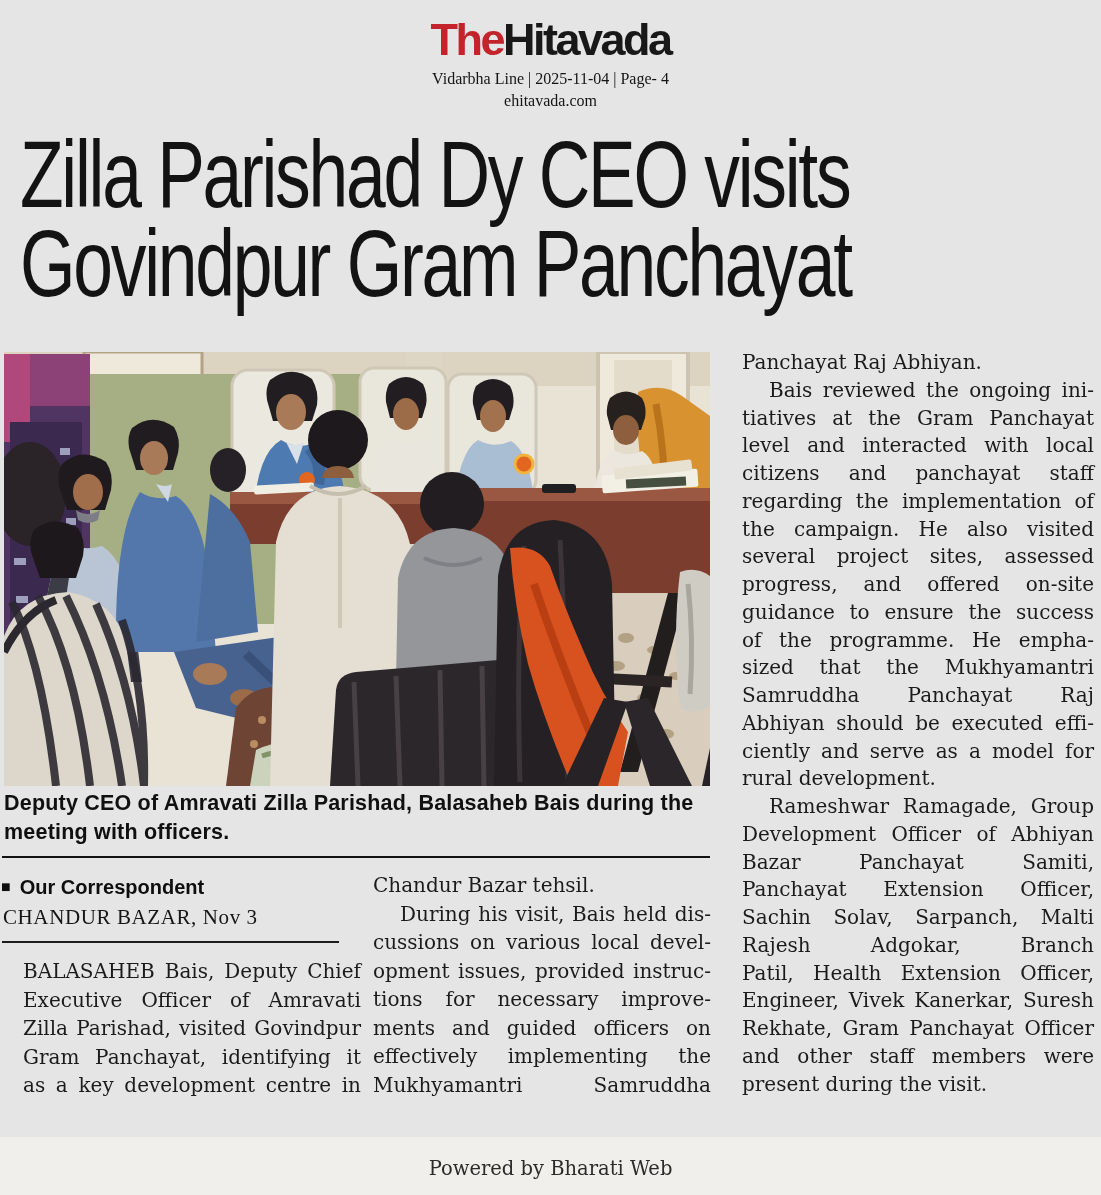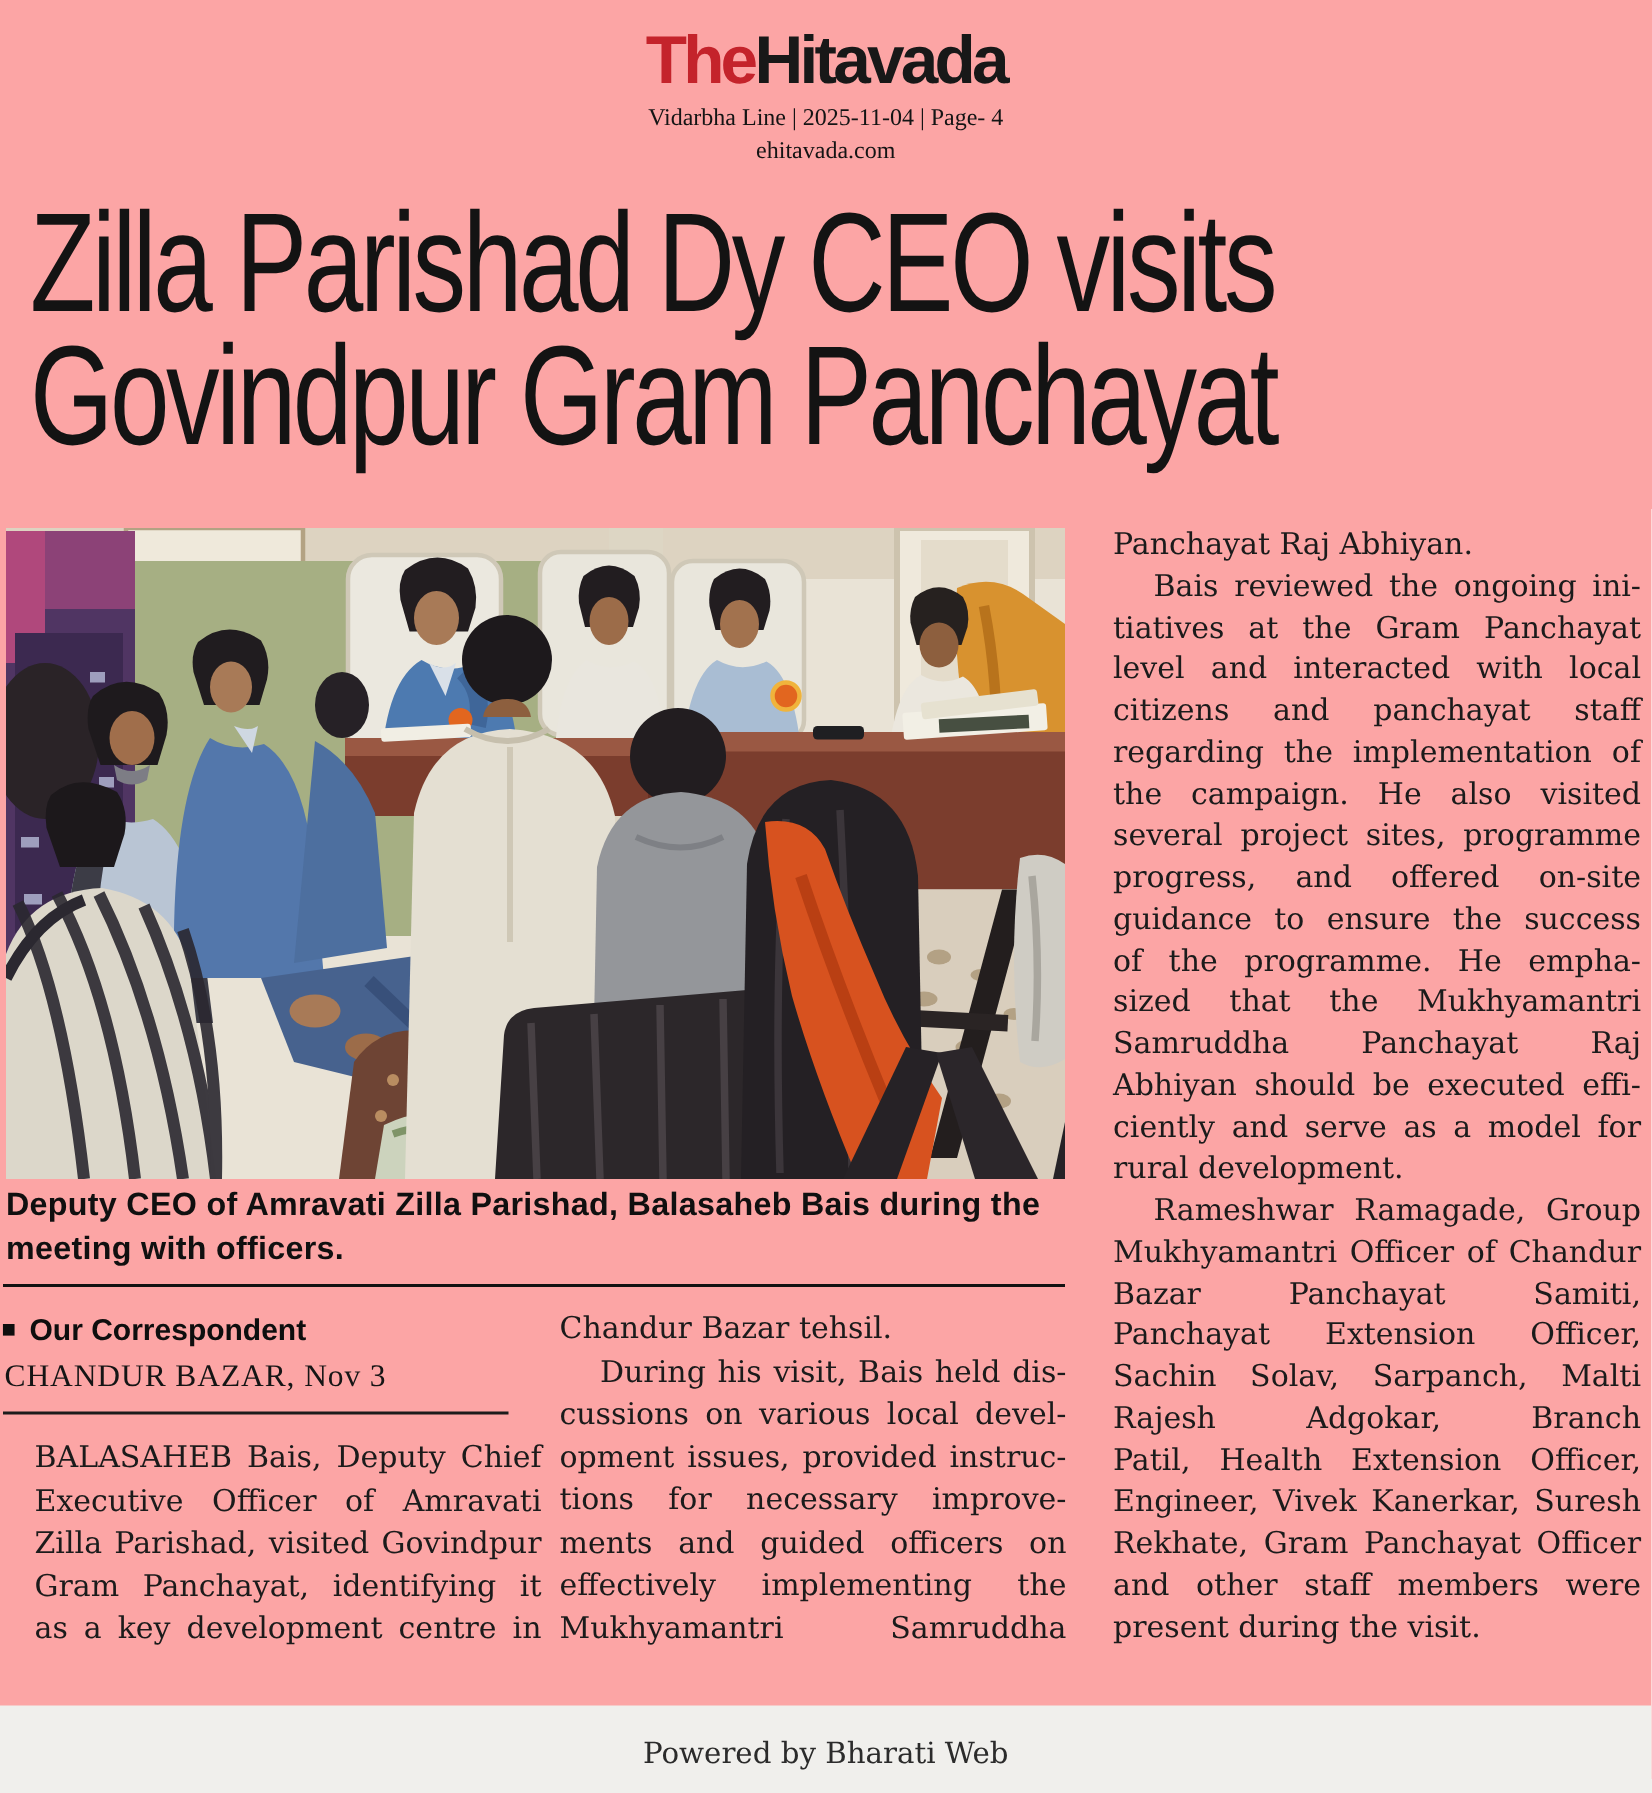--- a/index.html
+++ b/index.html
@@ -1,17 +1,17 @@
 <!DOCTYPE html>
 <html><head>
 <meta charset="utf-8">
 <title>The Hitavada</title>
 <style>
   html,body{margin:0;padding:0;background:#ffffff;}
-  .page{position:relative;width:1101px;height:1195px;background:#fca5a5;overflow:hidden;
+  .page{position:relative;width:1101px;height:1195px;background:#e5e5e5;overflow:hidden;
         font-family:"Liberation Sans",sans-serif;color:#1a1a1a;}
 
   
   .masthead{position:absolute;top:16px;left:0;width:100%;text-align:center;}
   .brand{font-weight:700;font-size:45px;letter-spacing:-2.5px;line-height:1.05;color:#181818;}
   .brand-the{color:#c4232b;}
   .meta,.site{font-family:Liberation Serif, serif;font-size:16px;color:#141414;line-height:22px;}
   .meta{margin-top:5px;}
 
   
@@ -262,31 +262,31 @@
       <div class="bodyline">Mukhyamantri Samruddha</div>
     </div>
   <div class="col col-3">
       <div class="bodyline flush">Panchayat Raj Abhiyan.</div>
       <div class="bodyline indent">Bais reviewed the ongoing ini-</div>
       <div class="bodyline">tiatives at the Gram Panchayat</div>
       <div class="bodyline">level and interacted with local</div>
       <div class="bodyline">citizens and panchayat staff</div>
       <div class="bodyline">regarding the implementation of</div>
       <div class="bodyline">the campaign. He also visited</div>
-      <div class="bodyline">several project sites, programme</div>
+      <div class="bodyline">several project sites, assessed</div>
       <div class="bodyline">progress, and offered on-site</div>
       <div class="bodyline">guidance to ensure the success</div>
       <div class="bodyline">of the programme. He empha-</div>
       <div class="bodyline">sized that the Mukhyamantri</div>
       <div class="bodyline">Samruddha Panchayat Raj</div>
       <div class="bodyline">Abhiyan should be executed effi-</div>
       <div class="bodyline">ciently and serve as a model for</div>
       <div class="bodyline flush">rural development.</div>
       <div class="bodyline indent">Rameshwar Ramagade, Group</div>
-      <div class="bodyline">Mukhyamantri Officer of Chandur</div>
+      <div class="bodyline">Development Officer of Abhiyan</div>
       <div class="bodyline">Bazar Panchayat Samiti,</div>
       <div class="bodyline">Panchayat Extension Officer,</div>
       <div class="bodyline">Sachin Solav, Sarpanch, Malti</div>
       <div class="bodyline">Rajesh Adgokar, Branch</div>
       <div class="bodyline">Patil, Health Extension Officer,</div>
       <div class="bodyline">Engineer, Vivek Kanerkar, Suresh</div>
       <div class="bodyline">Rekhate, Gram Panchayat Officer</div>
       <div class="bodyline">and other staff members were</div>
       <div class="bodyline flush">present during the visit.</div>
     </div>

